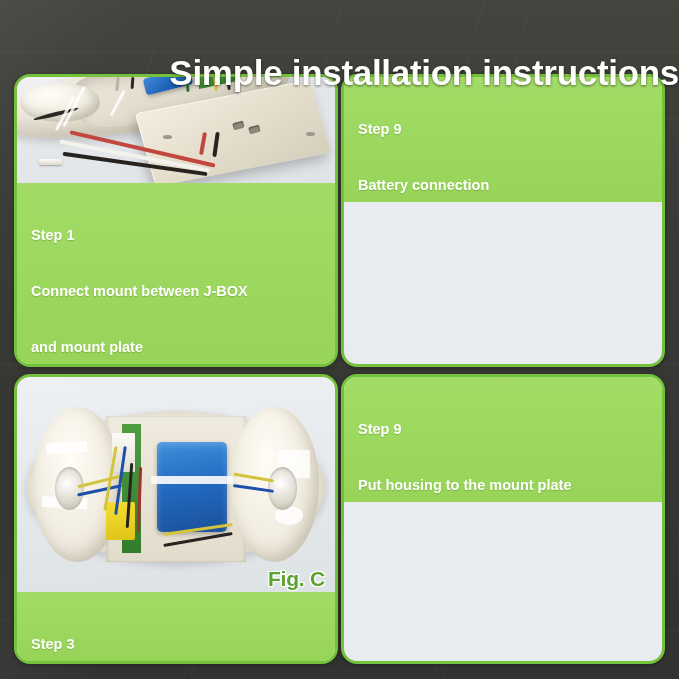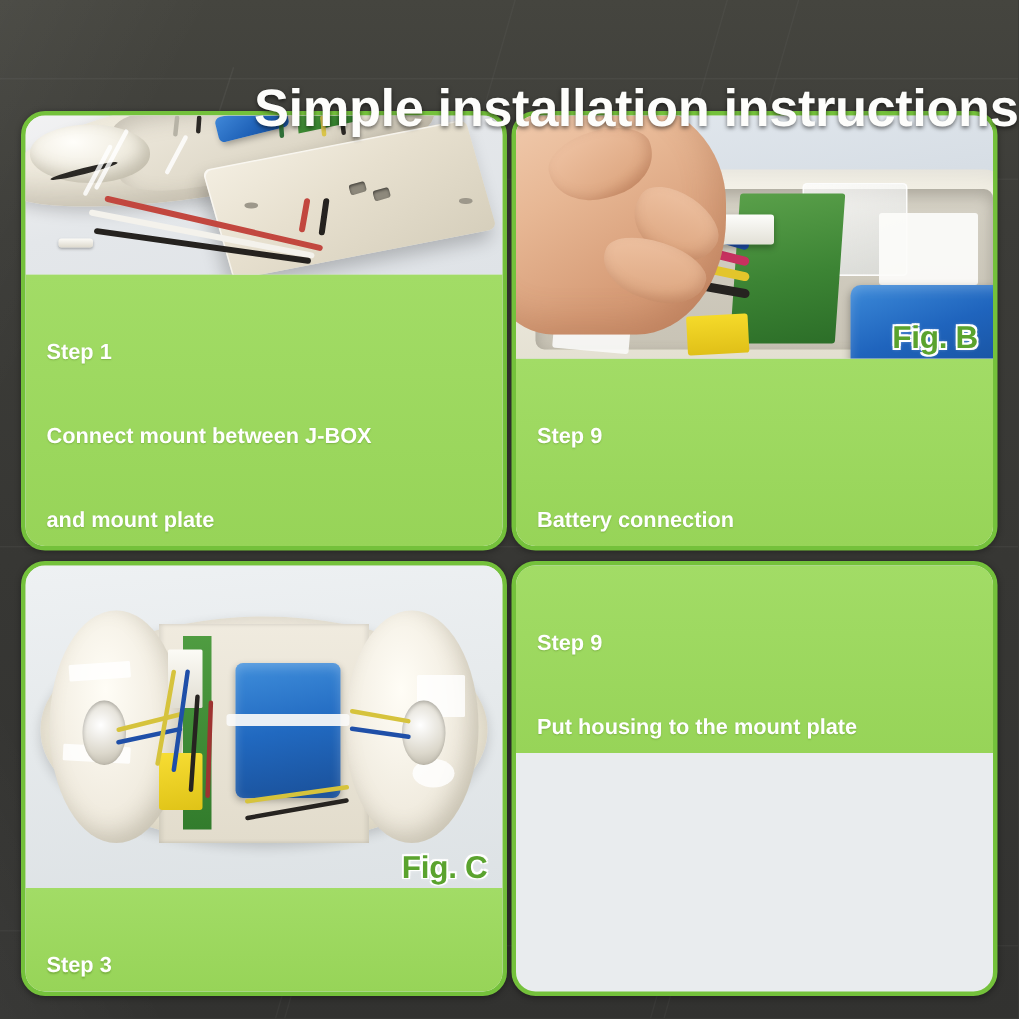--- a/index.html
+++ b/index.html
@@ -499,45 +499,20 @@
         </div>
       </div>
       <div class="caption">
         <span class="cap-line">Step 1</span>
         <span class="cap-line">Connect mount between J-BOX</span>
         <span class="cap-line">and mount plate</span>
       </div>
     </div>
 
     <div class="panel">
-      <div class="photo">
-        <div class="scene pB">
-          <div class="body-shell"></div>
-          <div class="inner-tray"></div>
-          <div class="clear-box"></div>
-          <div class="ul-lbl"></div>
-          <div class="battery"></div>
-          <div class="pcb"></div>
-          <div class="yellow-tag"></div>
-          <div class="caution-lbl"></div>
-
-          <div class="ribbon" style="left:35%;top:48%;width:14%;background:#1f4fa8;transform:rotate(16deg);"></div>
-          <div class="ribbon" style="left:34%;top:55%;width:15%;background:#c6315f;transform:rotate(14deg);"></div>
-          <div class="ribbon" style="left:34%;top:62%;width:15%;background:#e3c52b;transform:rotate(12deg);"></div>
-          <div class="ribbon" style="left:34%;top:69%;width:15%;background:#262320;transform:rotate(10deg);"></div>
-
-          <div class="connector"></div>
-
-          <div class="hand"></div>
-          <div class="finger" style="left:24%;top:32%;width:19%;height:26%;transform:rotate(34deg);"></div>
-          <div class="finger" style="left:18%;top:52%;width:22%;height:24%;transform:rotate(18deg);"></div>
-          <div class="finger" style="left:7%;top:6%;width:22%;height:28%;transform:rotate(-16deg);"></div>
-        </div>
-        <span class="fig-label">Fig. B</span>
-      </div>
       <div class="caption">
         <span class="cap-line">Step 9</span>
         <span class="cap-line">Battery connection</span>
       </div>
     </div>
 
     <div class="panel">
       <div class="photo">
         <div class="scene pC">
           <div class="shell"></div>

